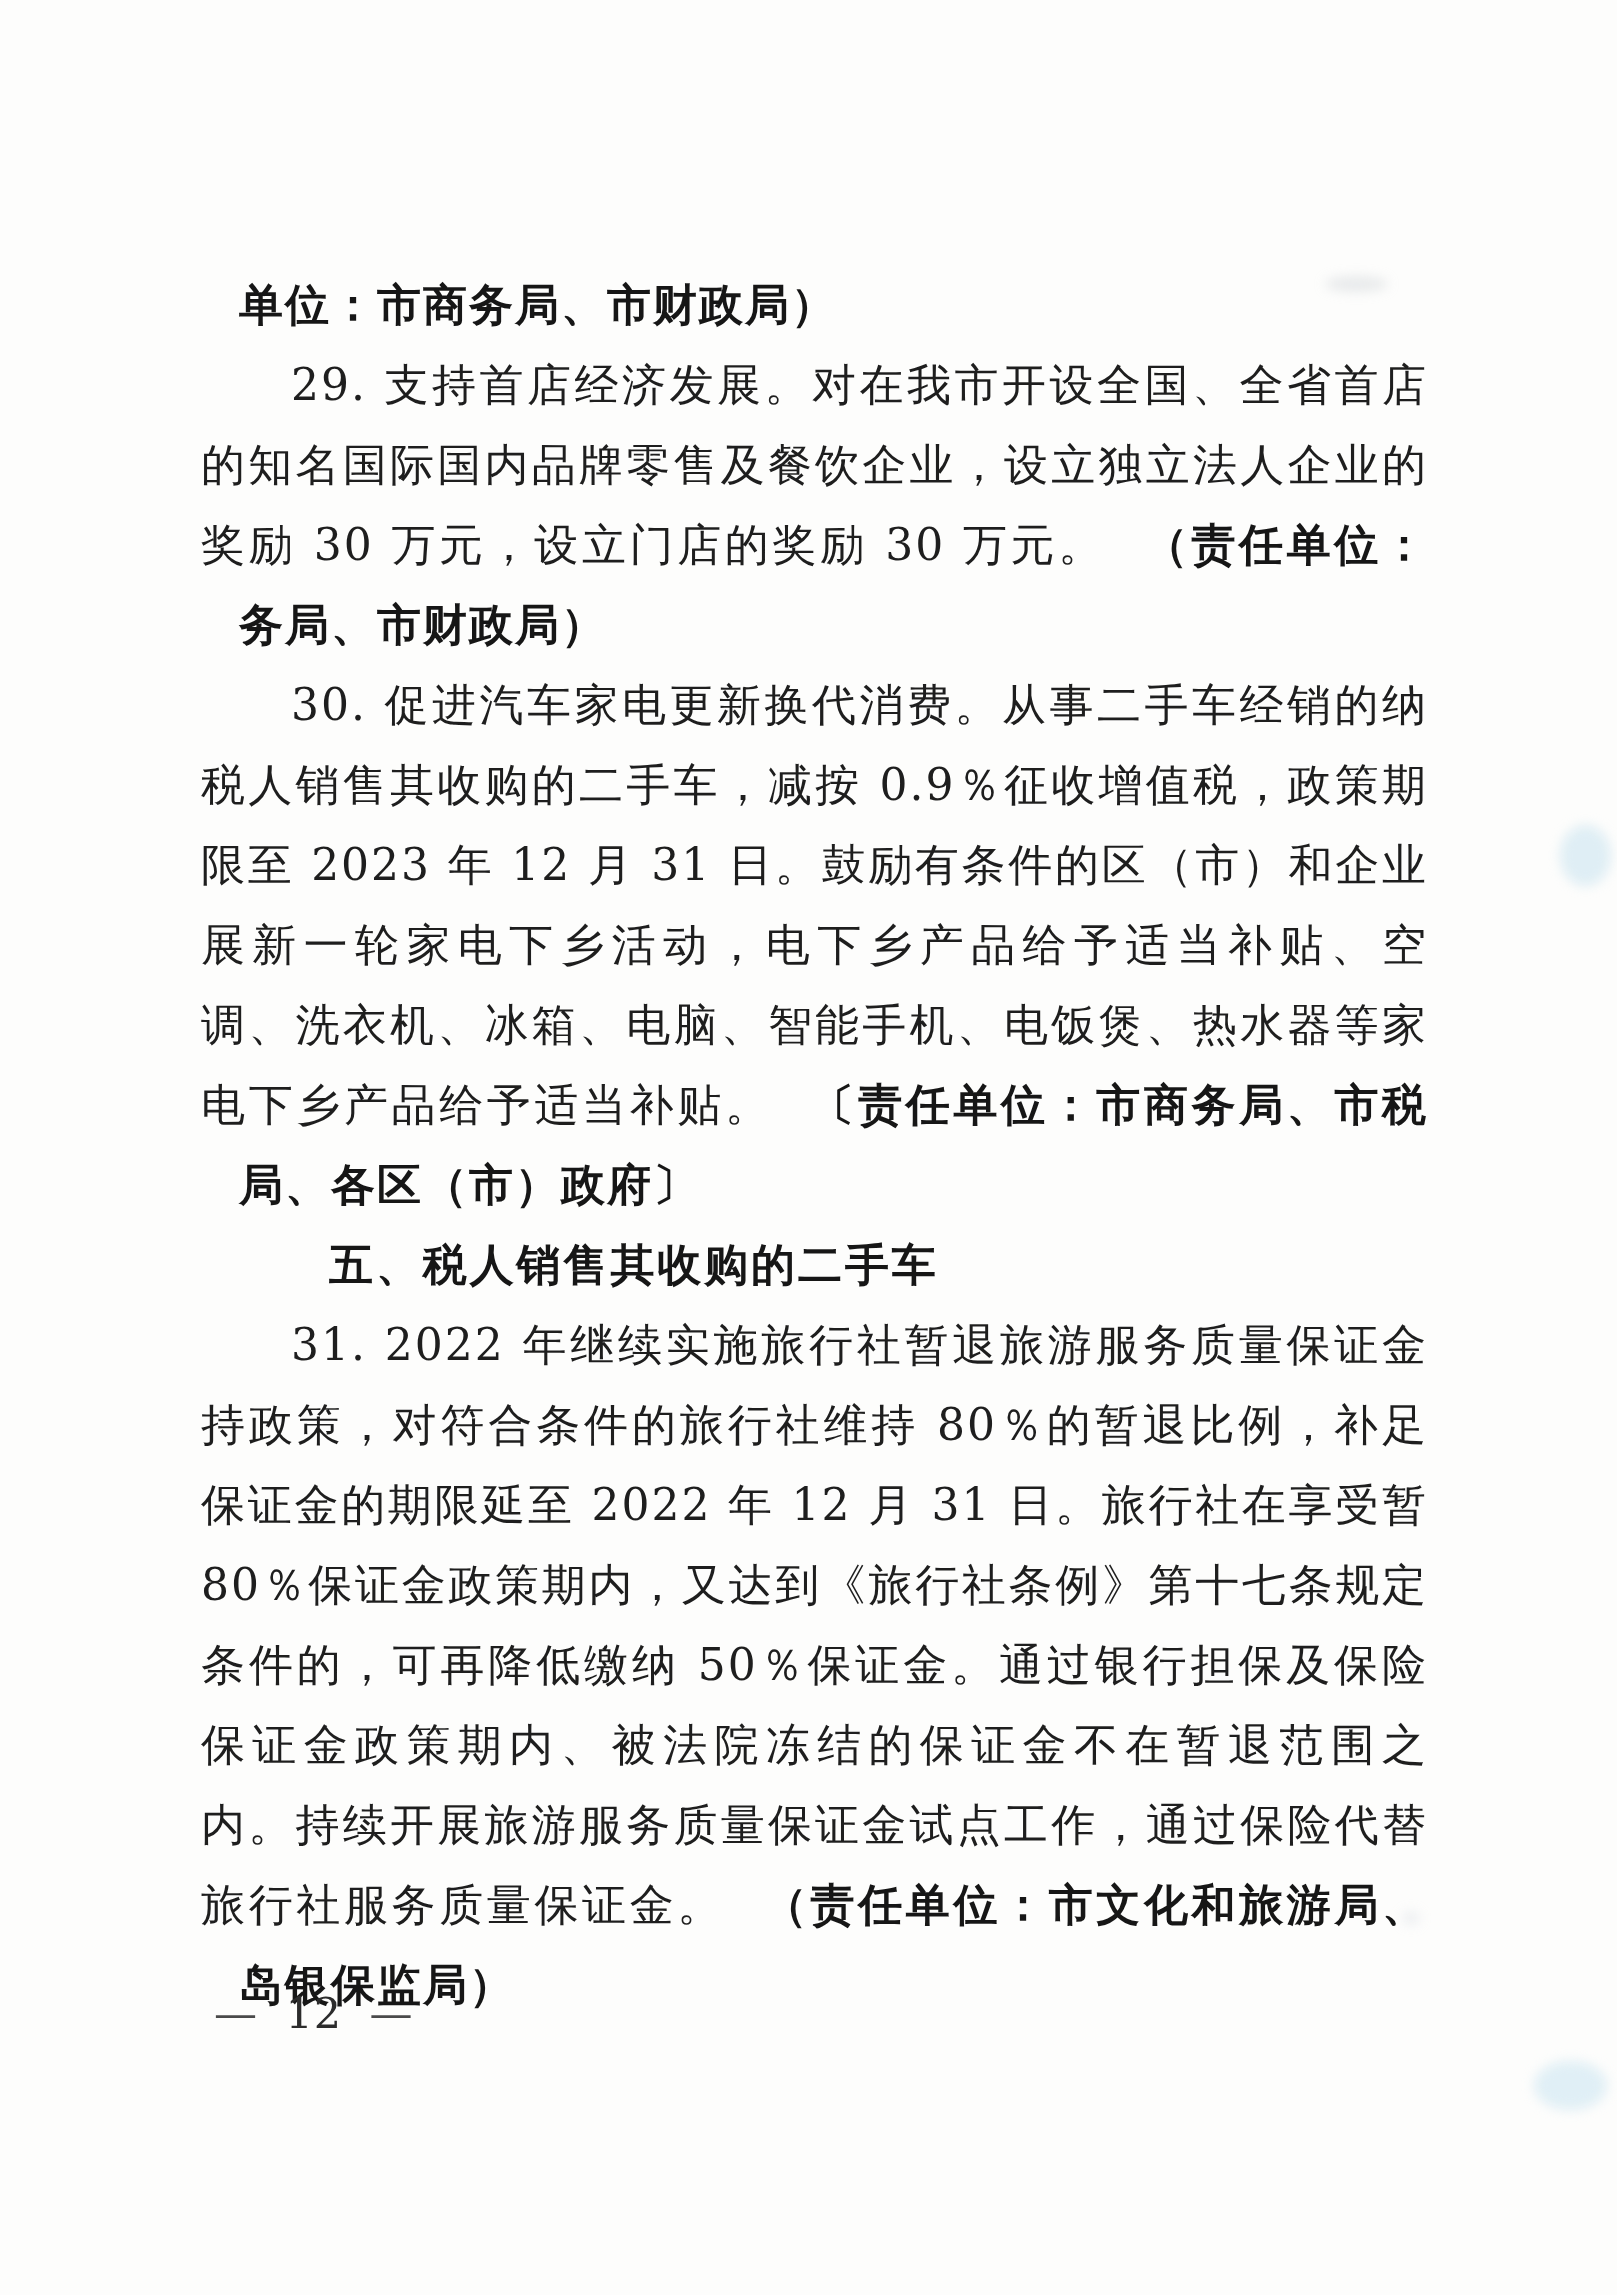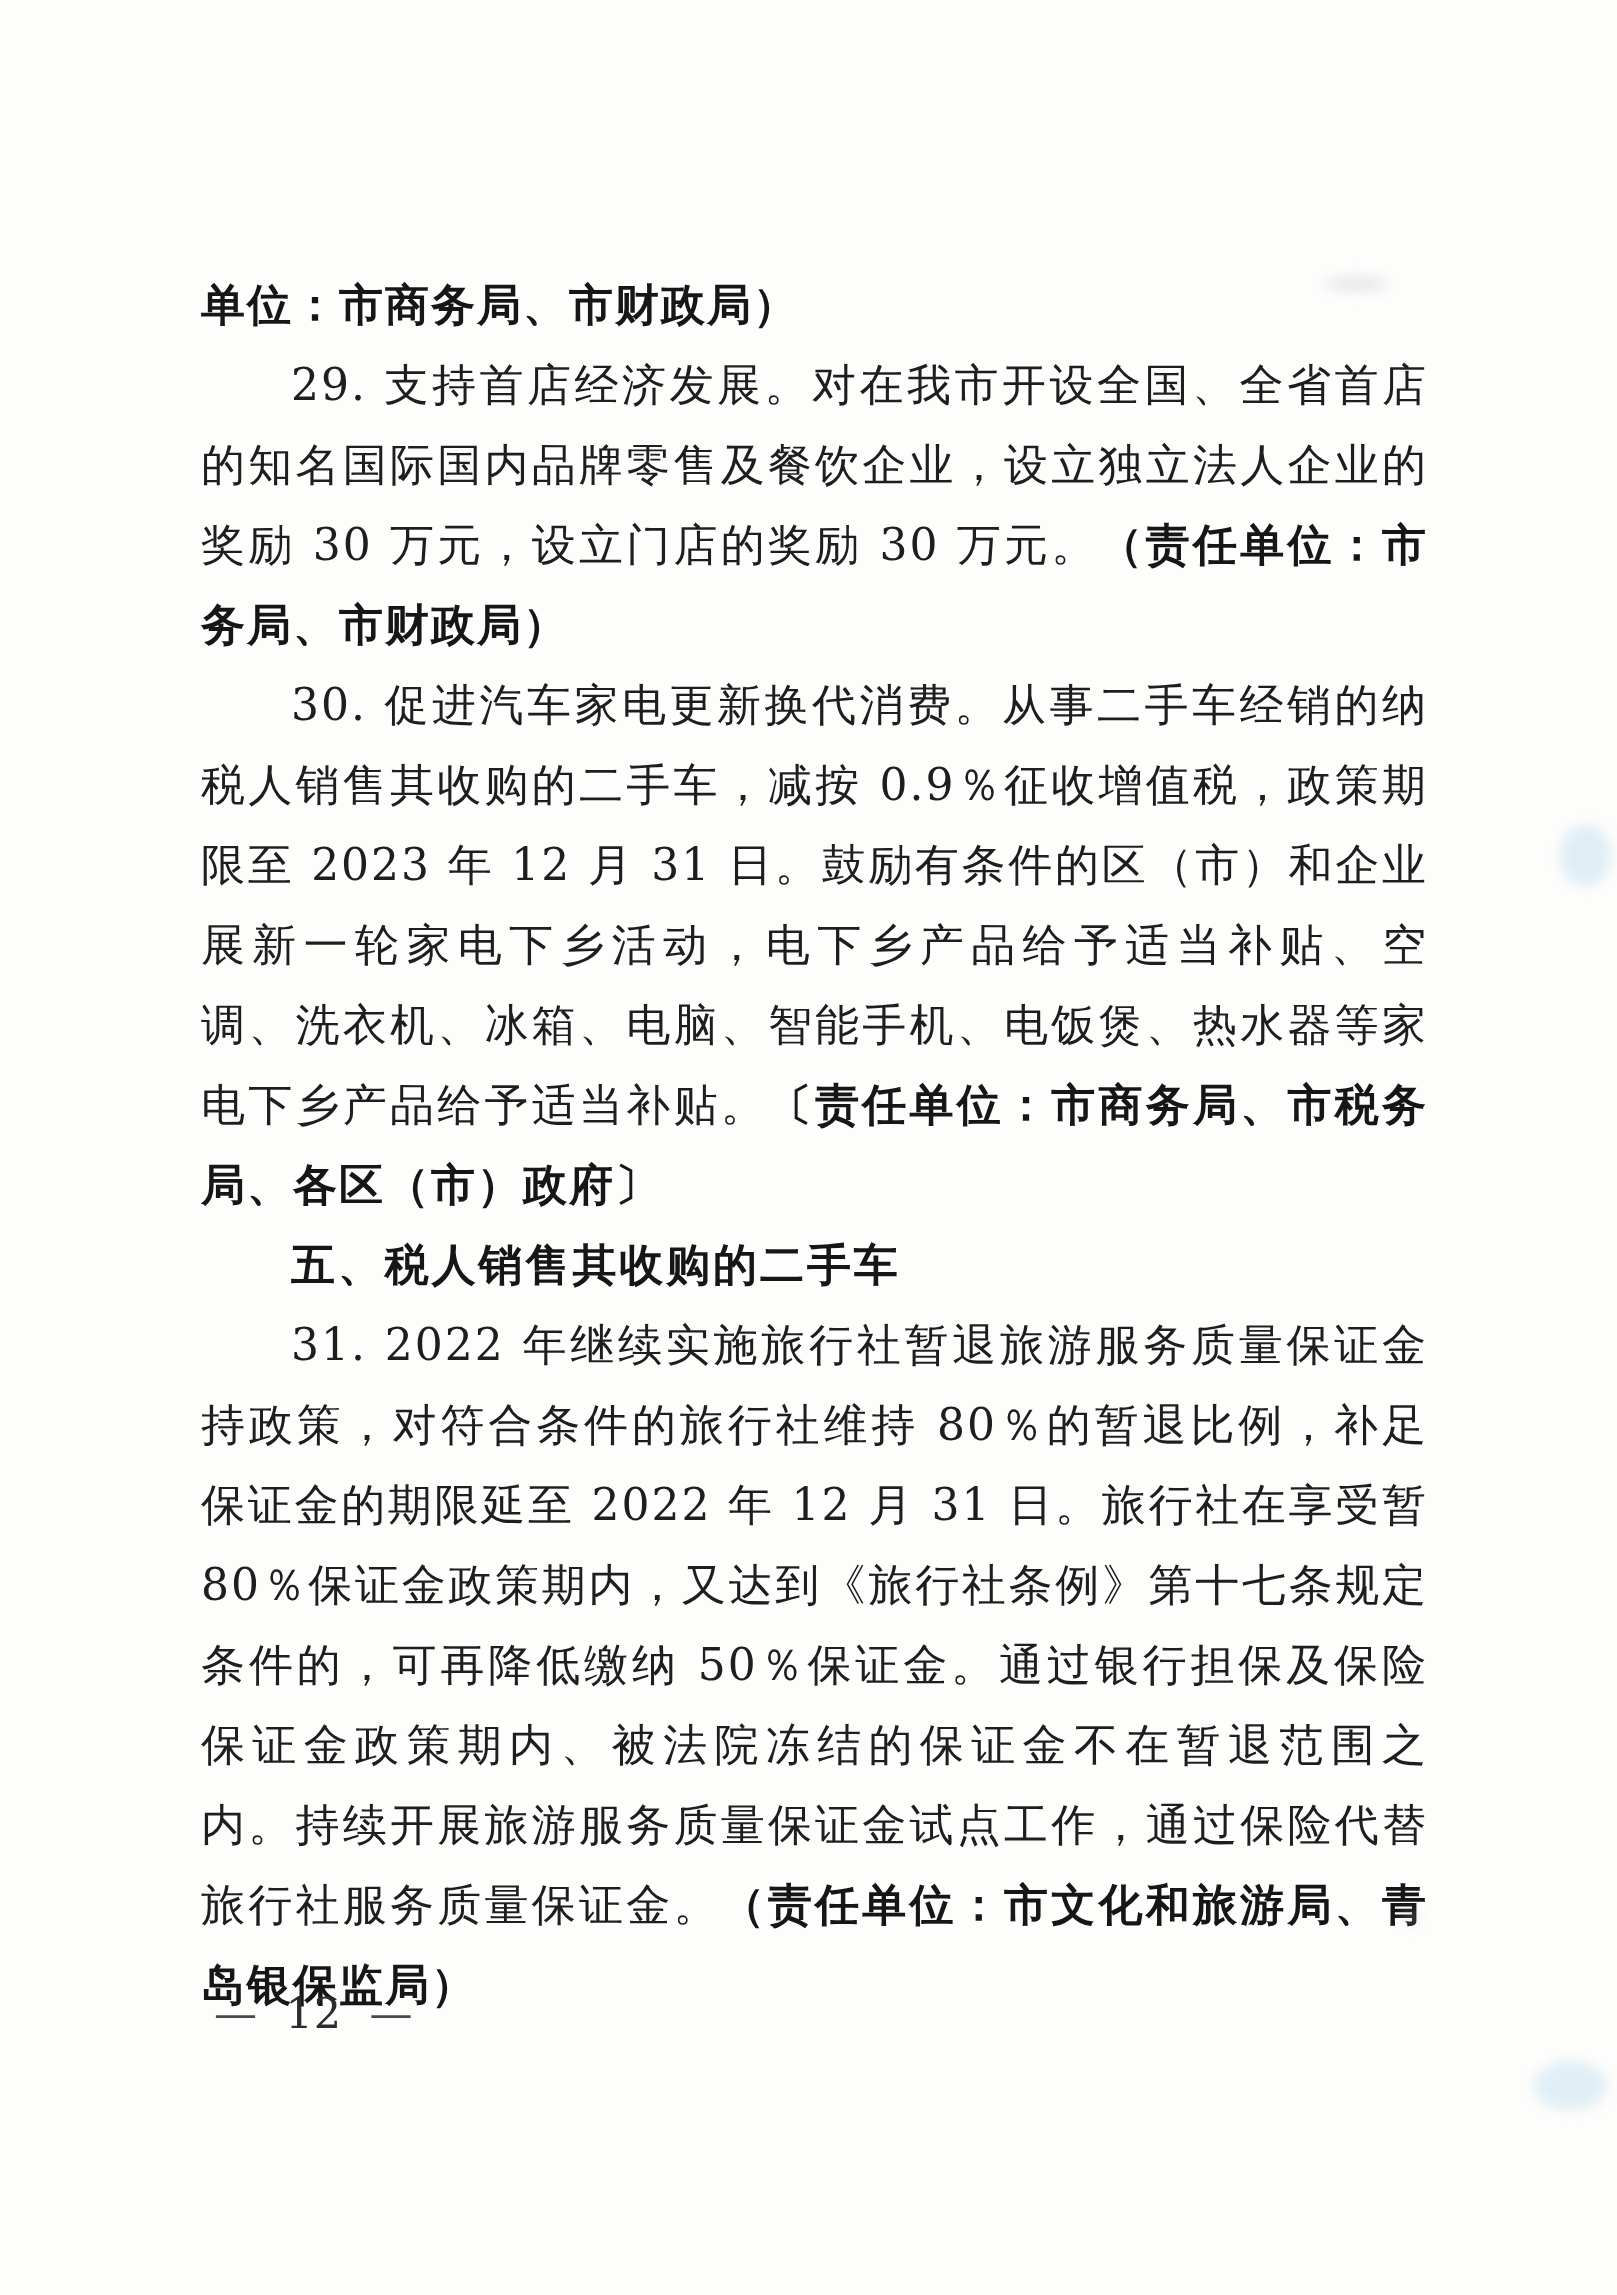--- a/index.html
+++ b/index.html
@@ -26,21 +26,21 @@
     letter-spacing: 2px;
     overflow: hidden;
     text-align: left;
     box-sizing: border-box;
   }
   .line.justify {
     text-align: justify;
     text-align-last: justify;
   }
   .line.indent { padding-left: 90px; }
-  .line .seg.bold { font-weight: 700; color: #161616; }
+  .line .seg.bold { font-weight: 700; color: #161616; margin-left: 38px; }
   .line.heading {
     font-family: "DejaVu Sans", "Liberation Sans", sans-serif;
     font-weight: 700;
     letter-spacing: 2.9px;
     color: #141414;
   }
   .footer {
     position: absolute;
     left: 214px;
     top: 1973px;

